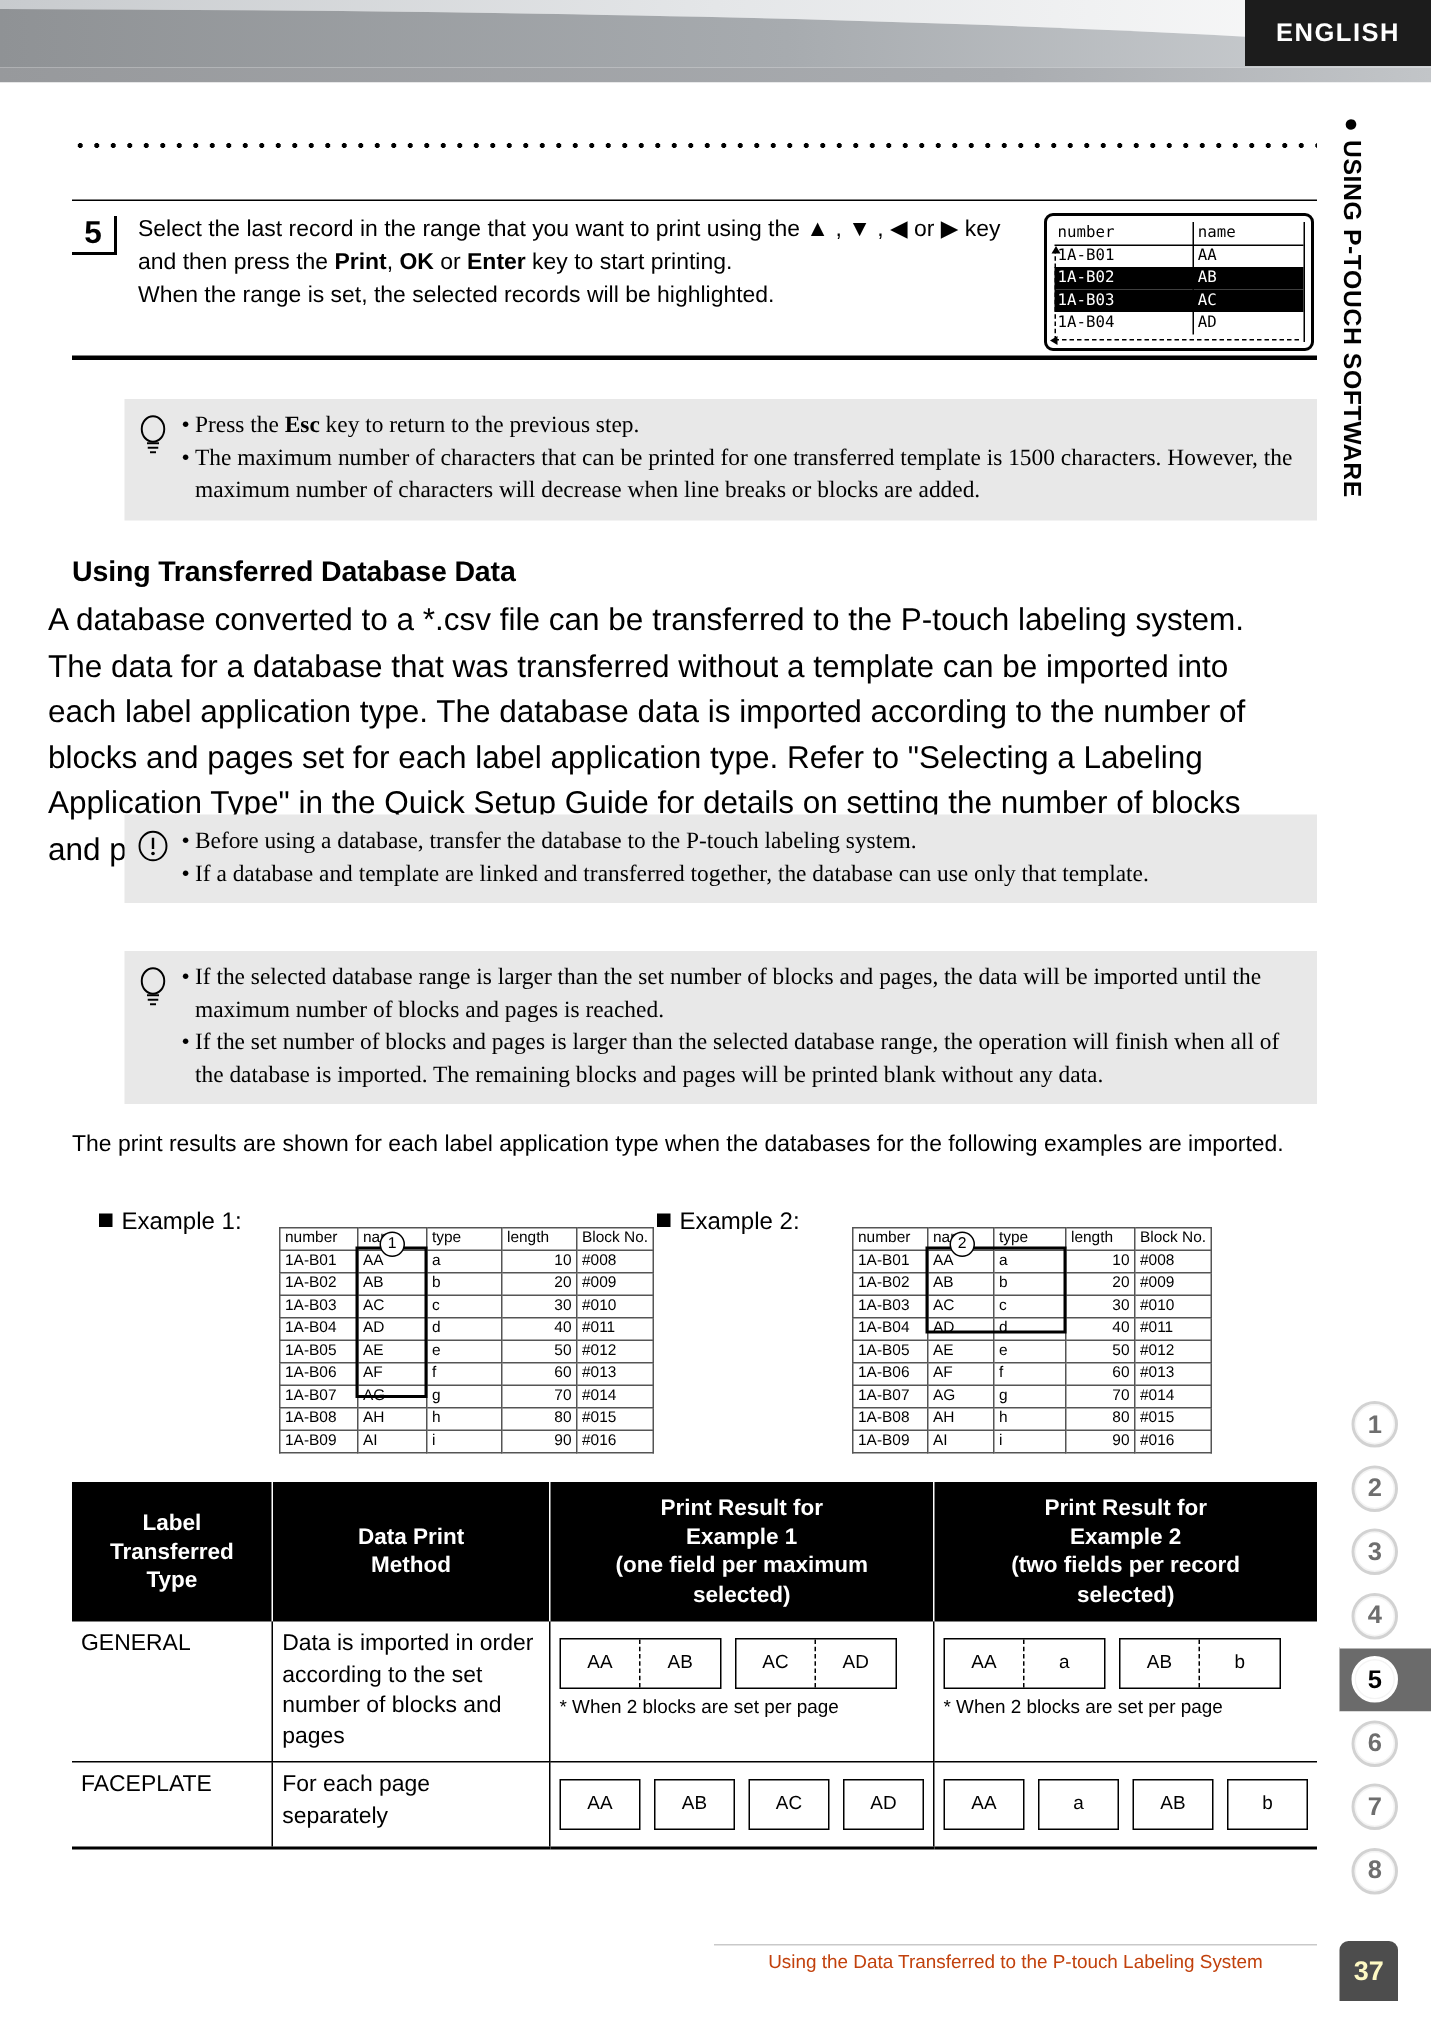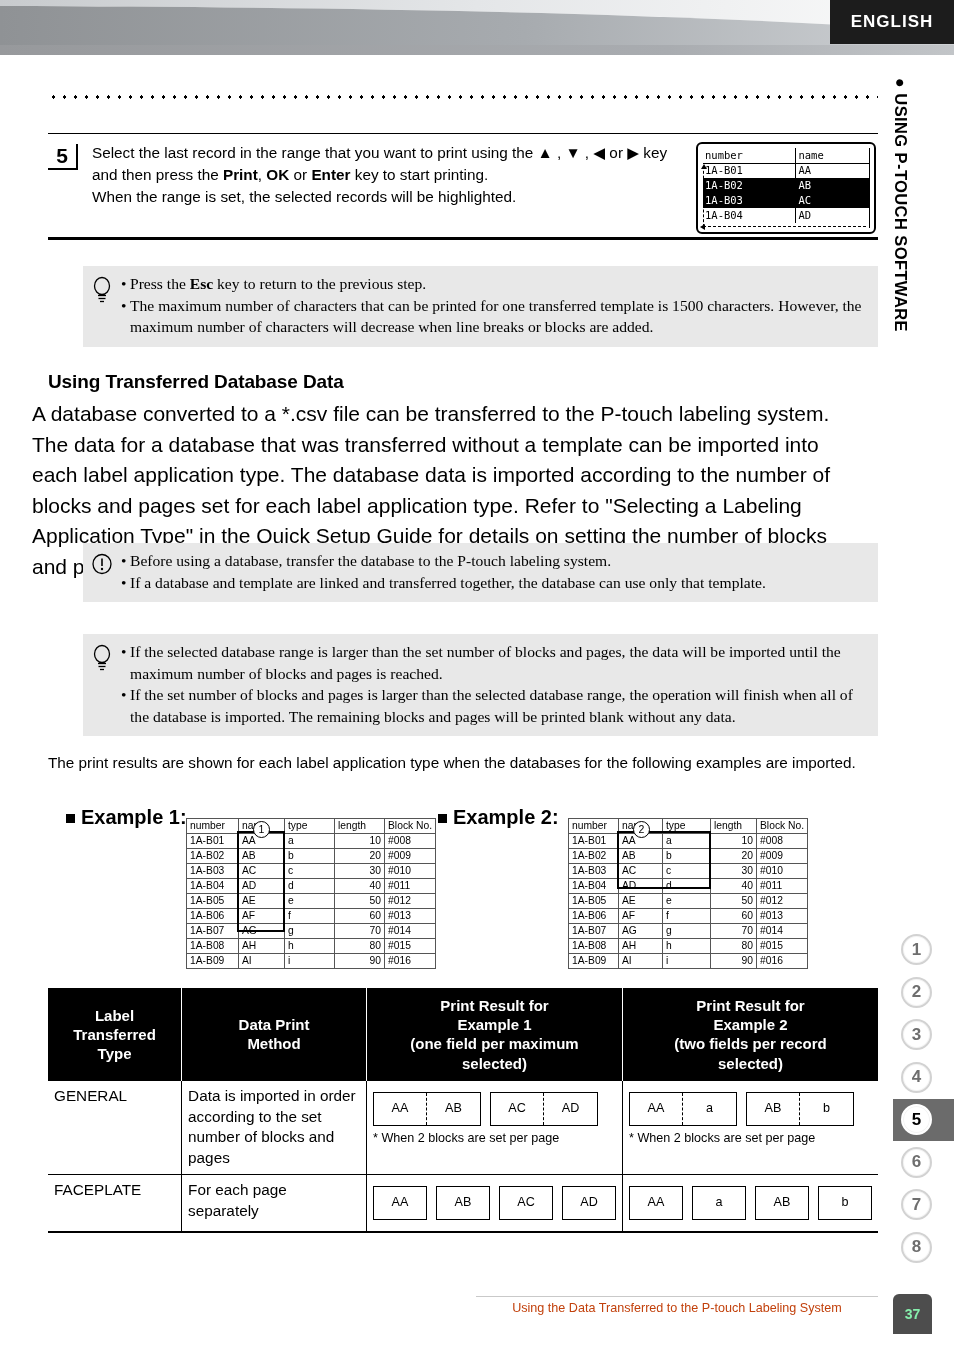--- a/index.html
+++ b/index.html
@@ -123,21 +123,21 @@
     position:absolute; left:32px; top:399px; width:830px;
     font-size:21px; line-height:1.455;
   }
   #print-para {
     position:absolute; left:48px; top:752px; width:830px;
     font-size:15.3px; line-height:1.455;
   }
 
   
   .ex-label {
-    position:absolute; font-size:20px;font-weight:bold;
+    position:absolute; font-size:16px;
   }
   .ex-label .sq {
     display:inline-block; width:9px;height:9px;background:#000;margin-right:6px;
     vertical-align:1px;
   }
   .dbtable { position:absolute; border-collapse:collapse; }
   .dbtable td, .dbtable th {
     border:1px solid #555;
     font-size:10.3px; font-weight:normal;
     padding:0 3px; height:14.3px; line-height:14px;
@@ -216,24 +216,24 @@
     position:absolute; left:476px; top:1296px; width:402px;
     border-top:1px solid #c9c9c9;
   }
   #footer-text {
     position:absolute; left:476px; top:1301px; width:402px;
     font-size:12.6px; text-align:center; color:#c2410c;
   }
   #page-tab {
     position:absolute; left:893px; top:1294px;
     width:39px; height:40px;
-    background:#4d4d4d; color:#86efac;
+    background:#4d4d4d; color:#fef9c3;
     border-radius:6px 6px 0 0;
     display:flex;align-items:center;justify-content:center;
-    font-size:14px;font-weight:bold;
+    font-size:18px;font-weight:bold;
   }
 </style>
 </head>
 <body>
 
 <div id="top-banner">
   <svg width="954" height="55" viewBox="0 0 954 55">
     <defs>
       <linearGradient id="g1" x1="0" y1="0" x2="1" y2="0">
         <stop offset="0" stop-color="#8f9295"></stop>

